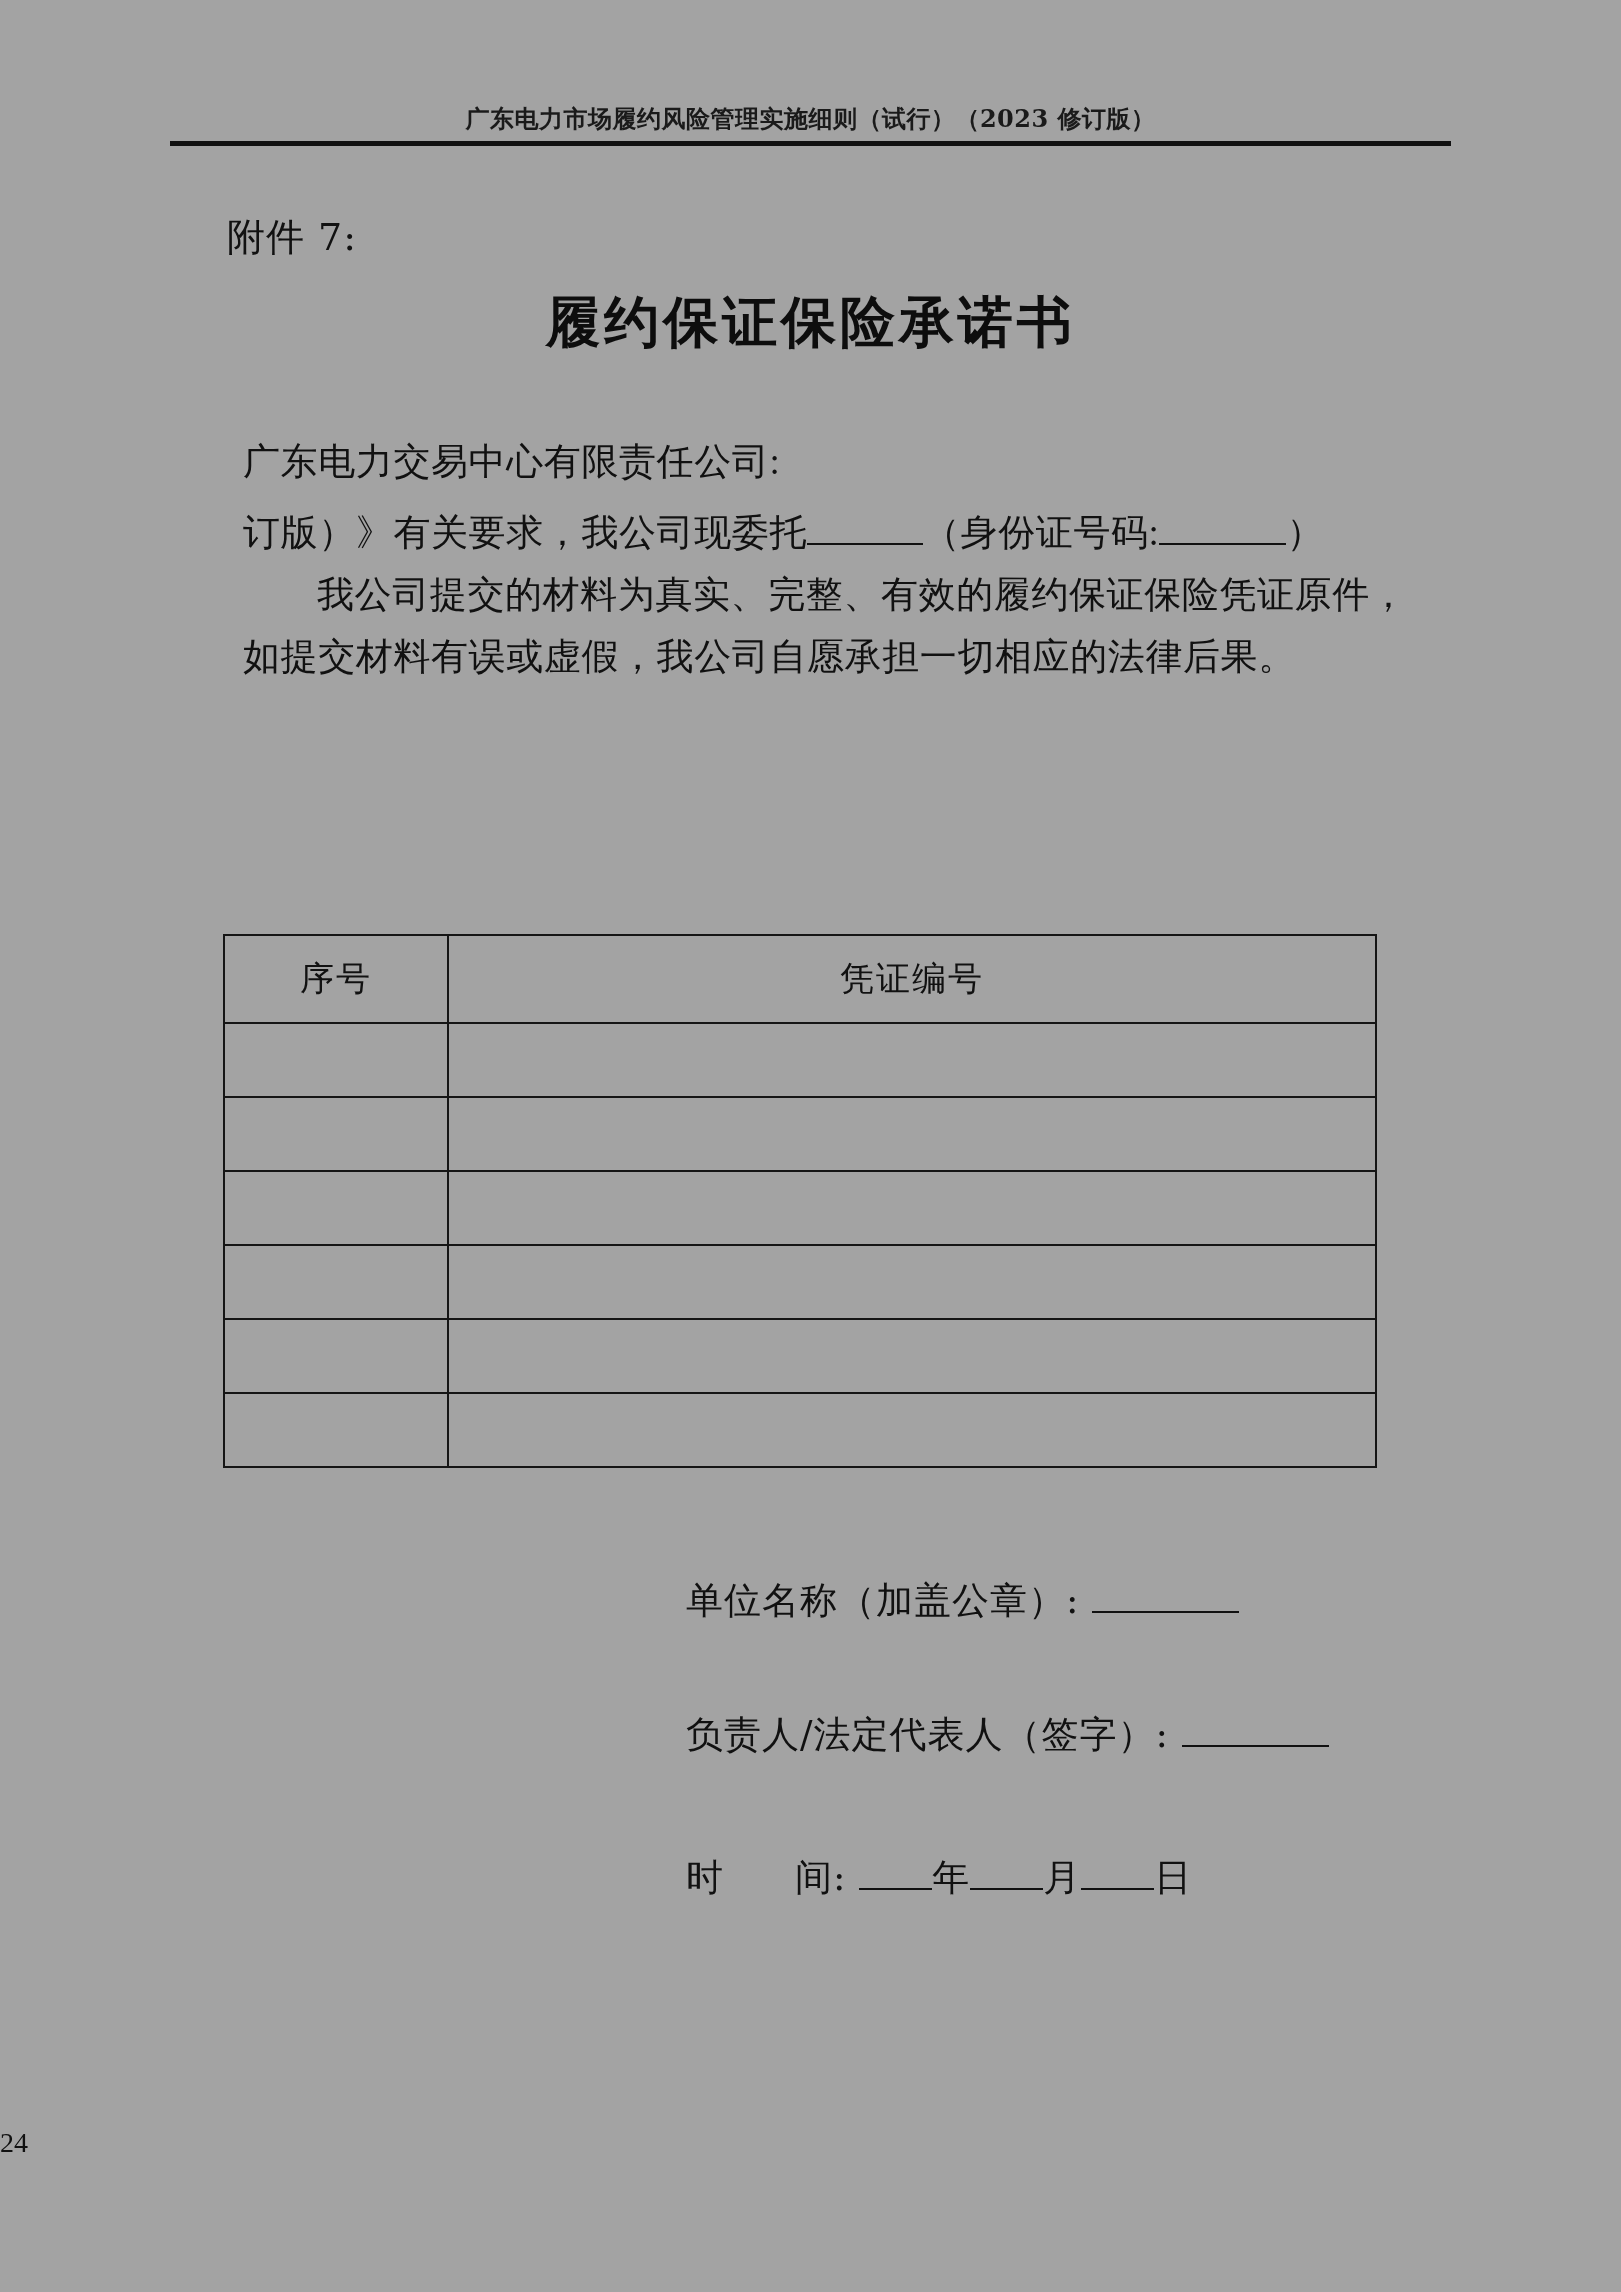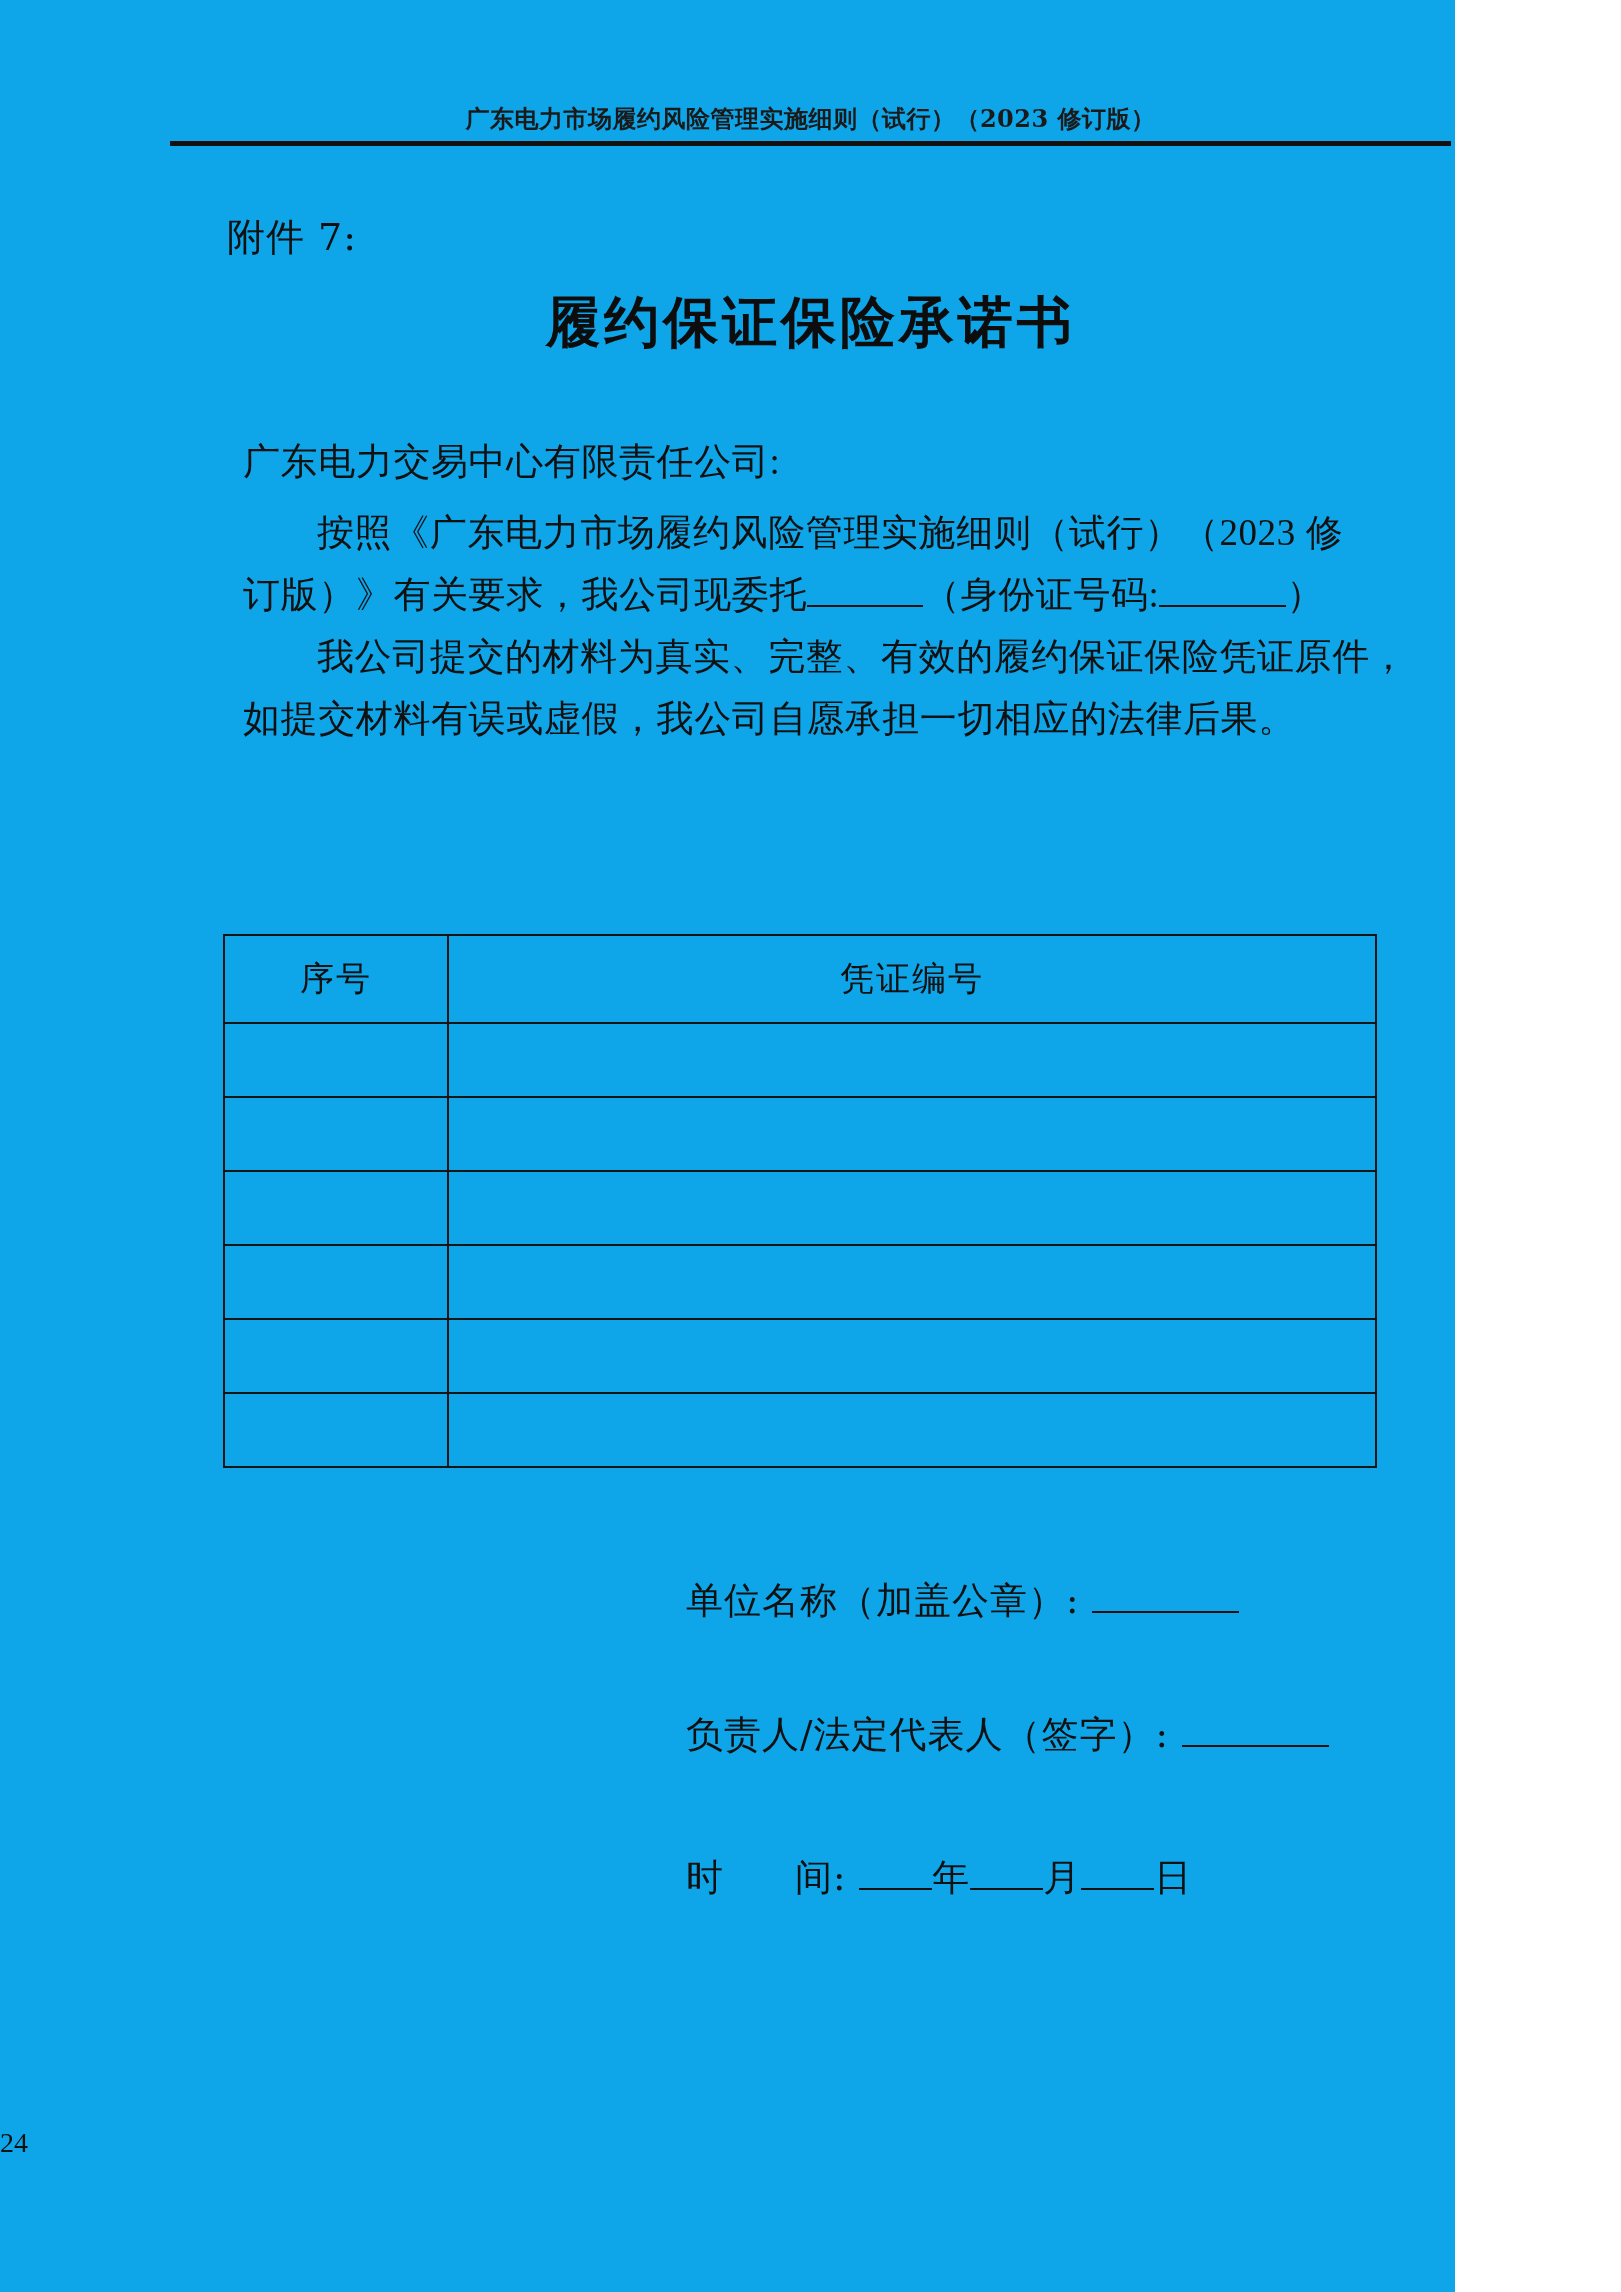--- a/index.html
+++ b/index.html
@@ -6,23 +6,23 @@
     margin: 0;
     padding: 0;
     background: #ffffff;
   }
   body {
     font-family: "DejaVu Sans", "Liberation Sans", sans-serif;
     color: #000000;
   }
   .page {
     position: relative;
-    width: 1455px;
+    width: 1621px;
     height: 2293px;
-    background: #0ea5e9;
+    background: #a3a3a3;
     box-sizing: border-box;
     overflow: hidden;
   }
 
   
   .header-wrap {
     position: absolute;
     left: 0;
     top: 0;
     width: 1621px;
@@ -190,21 +190,20 @@
   <div class="attach-label">附件 7:</div>
 
   <div class="doc-title">履约保证保险承诺书</div>
 
   <div class="body-block">
 
     <div class="body-line">广东电力交易中心有限责任公司:</div>
 
     <div class="para-gap"></div>
 
-    <div class="body-line indent">按照《广东电力市场履约风险管理实施细则（试行）（2023 修</div>
 
     <div class="body-line"><span>订版）》有关要求，我公司现委托</span><span class="blank-line blank-sm"></span><span>（身份证号码:</span><span class="blank-line blank-md"></span><span>）</span></div>
 
 
     <div class="body-line indent">我公司提交的材料为真实、完整、有效的履约保证保险凭证原件，</div>
 
     <div class="body-line">如提交材料有误或虚假，我公司自愿承担一切相应的法律后果。</div>
   </div>
 
   <table class="voucher-table">

